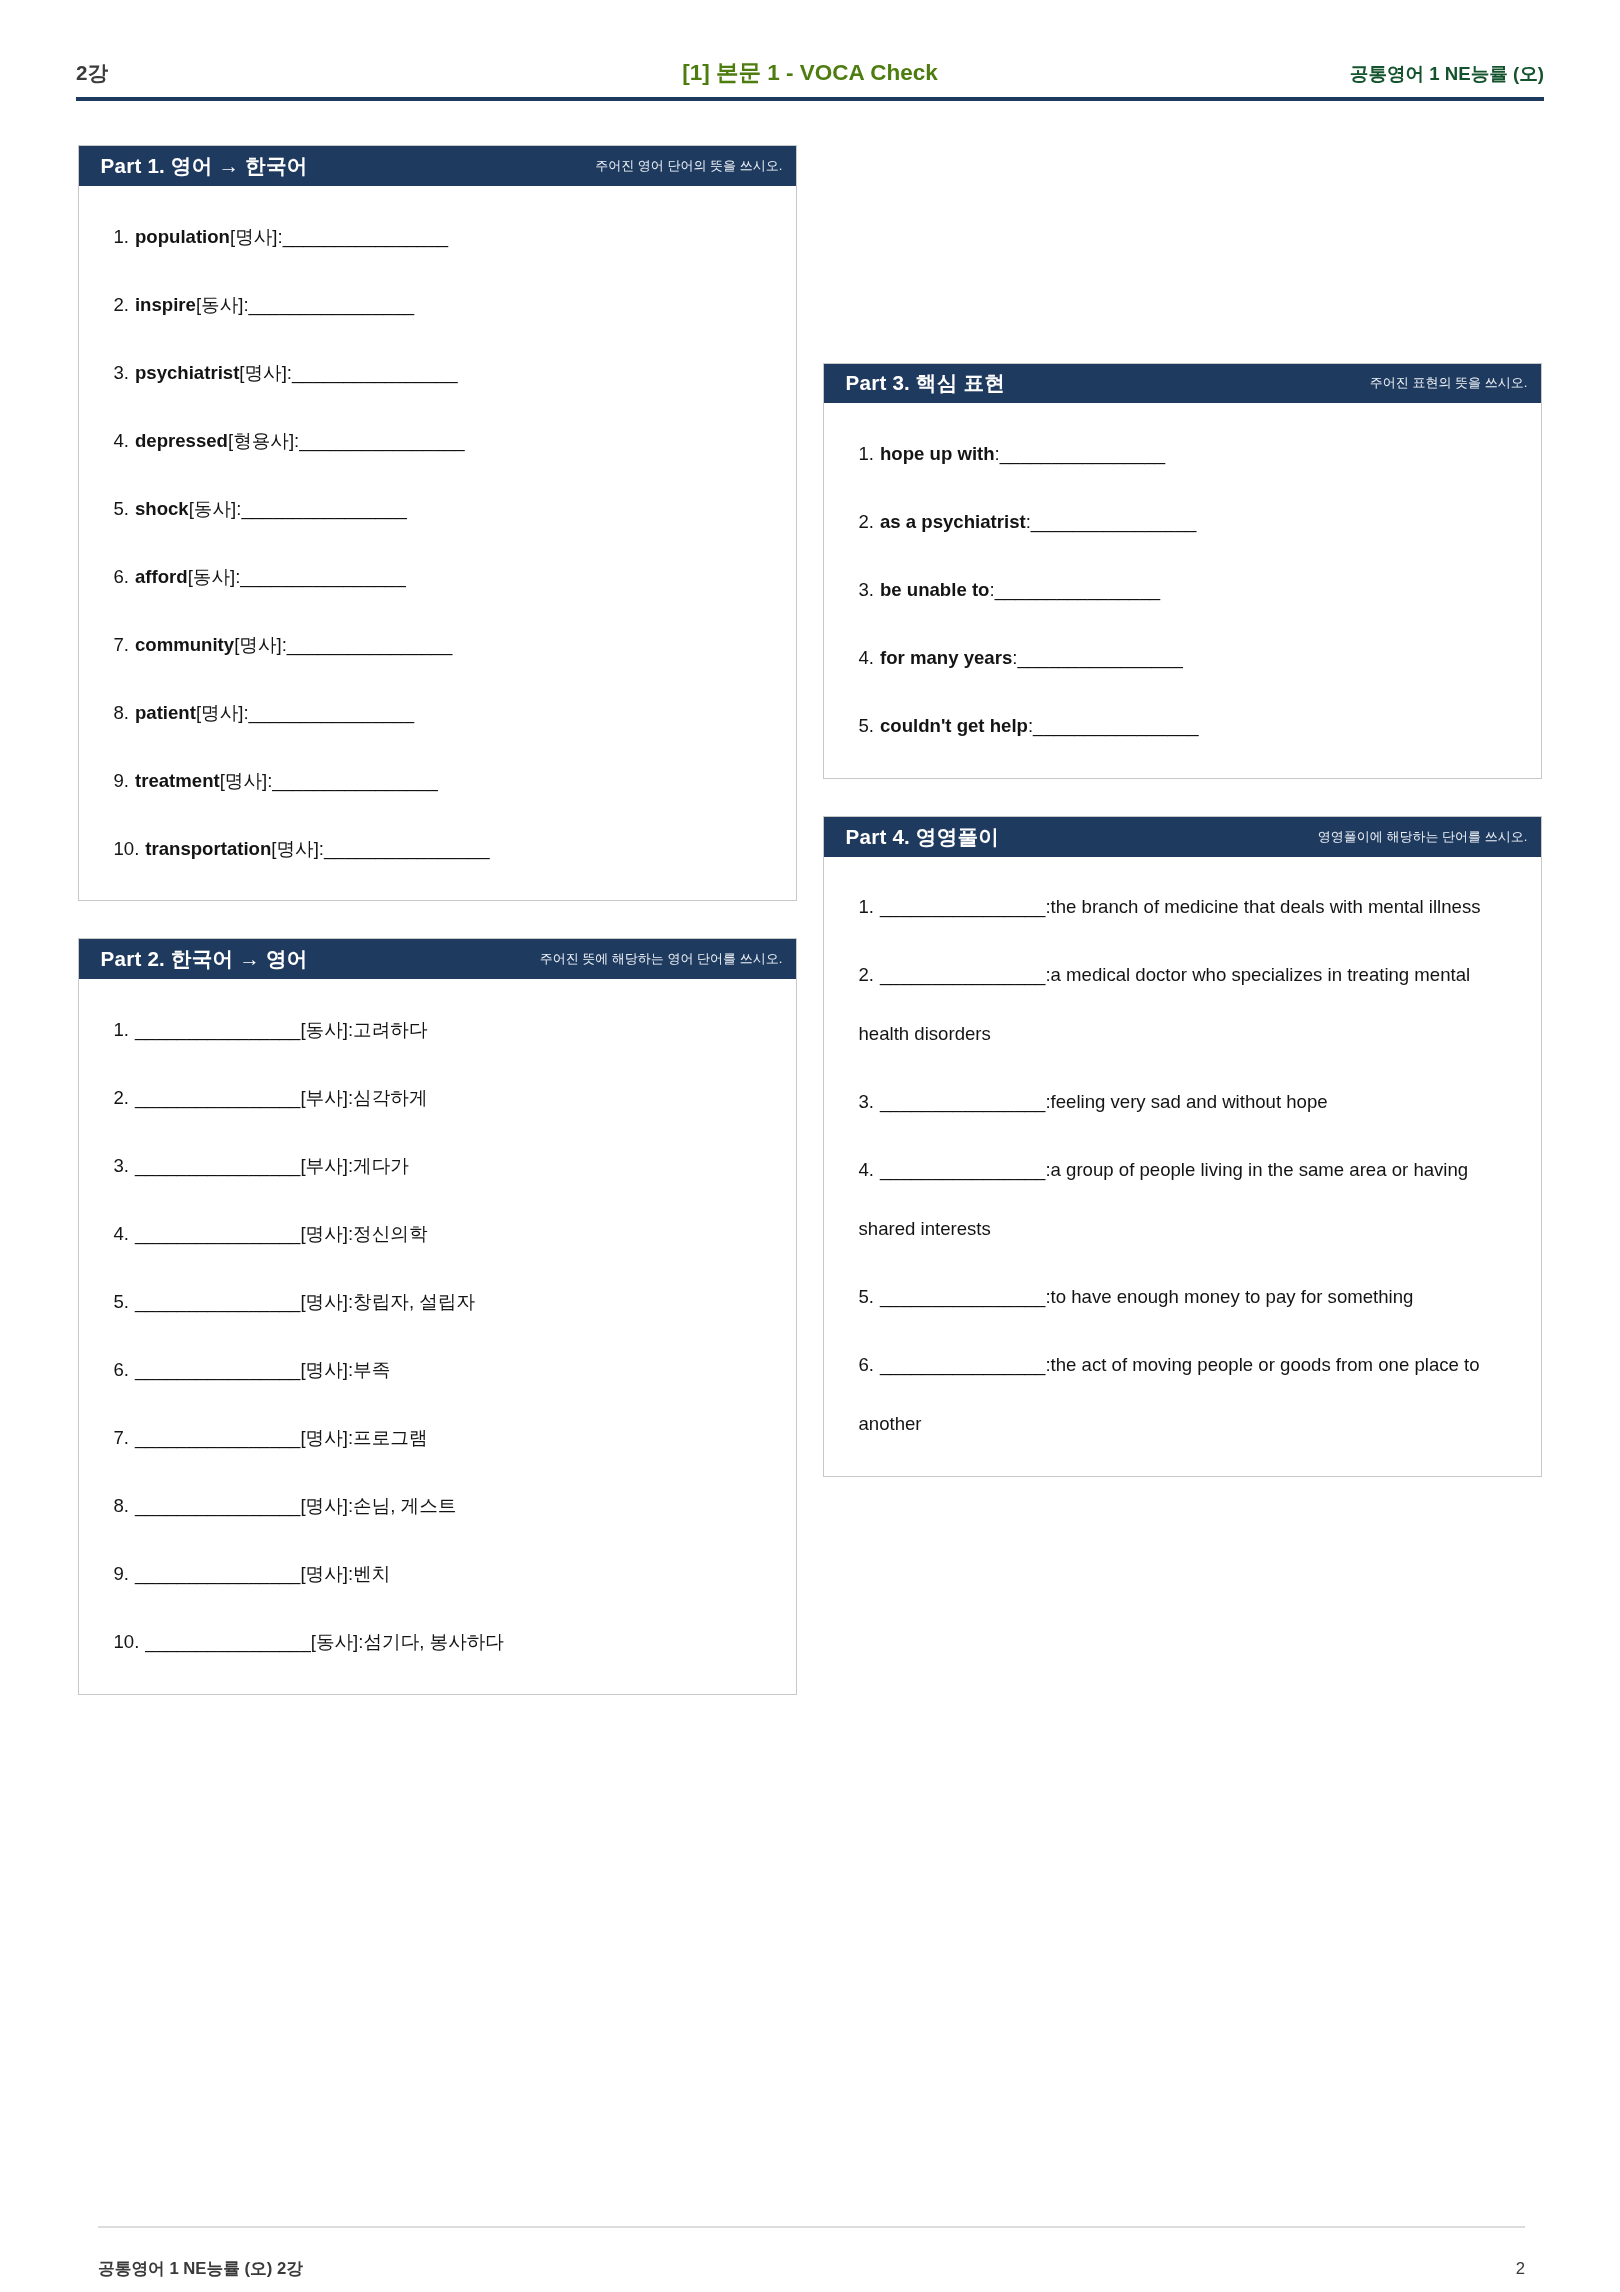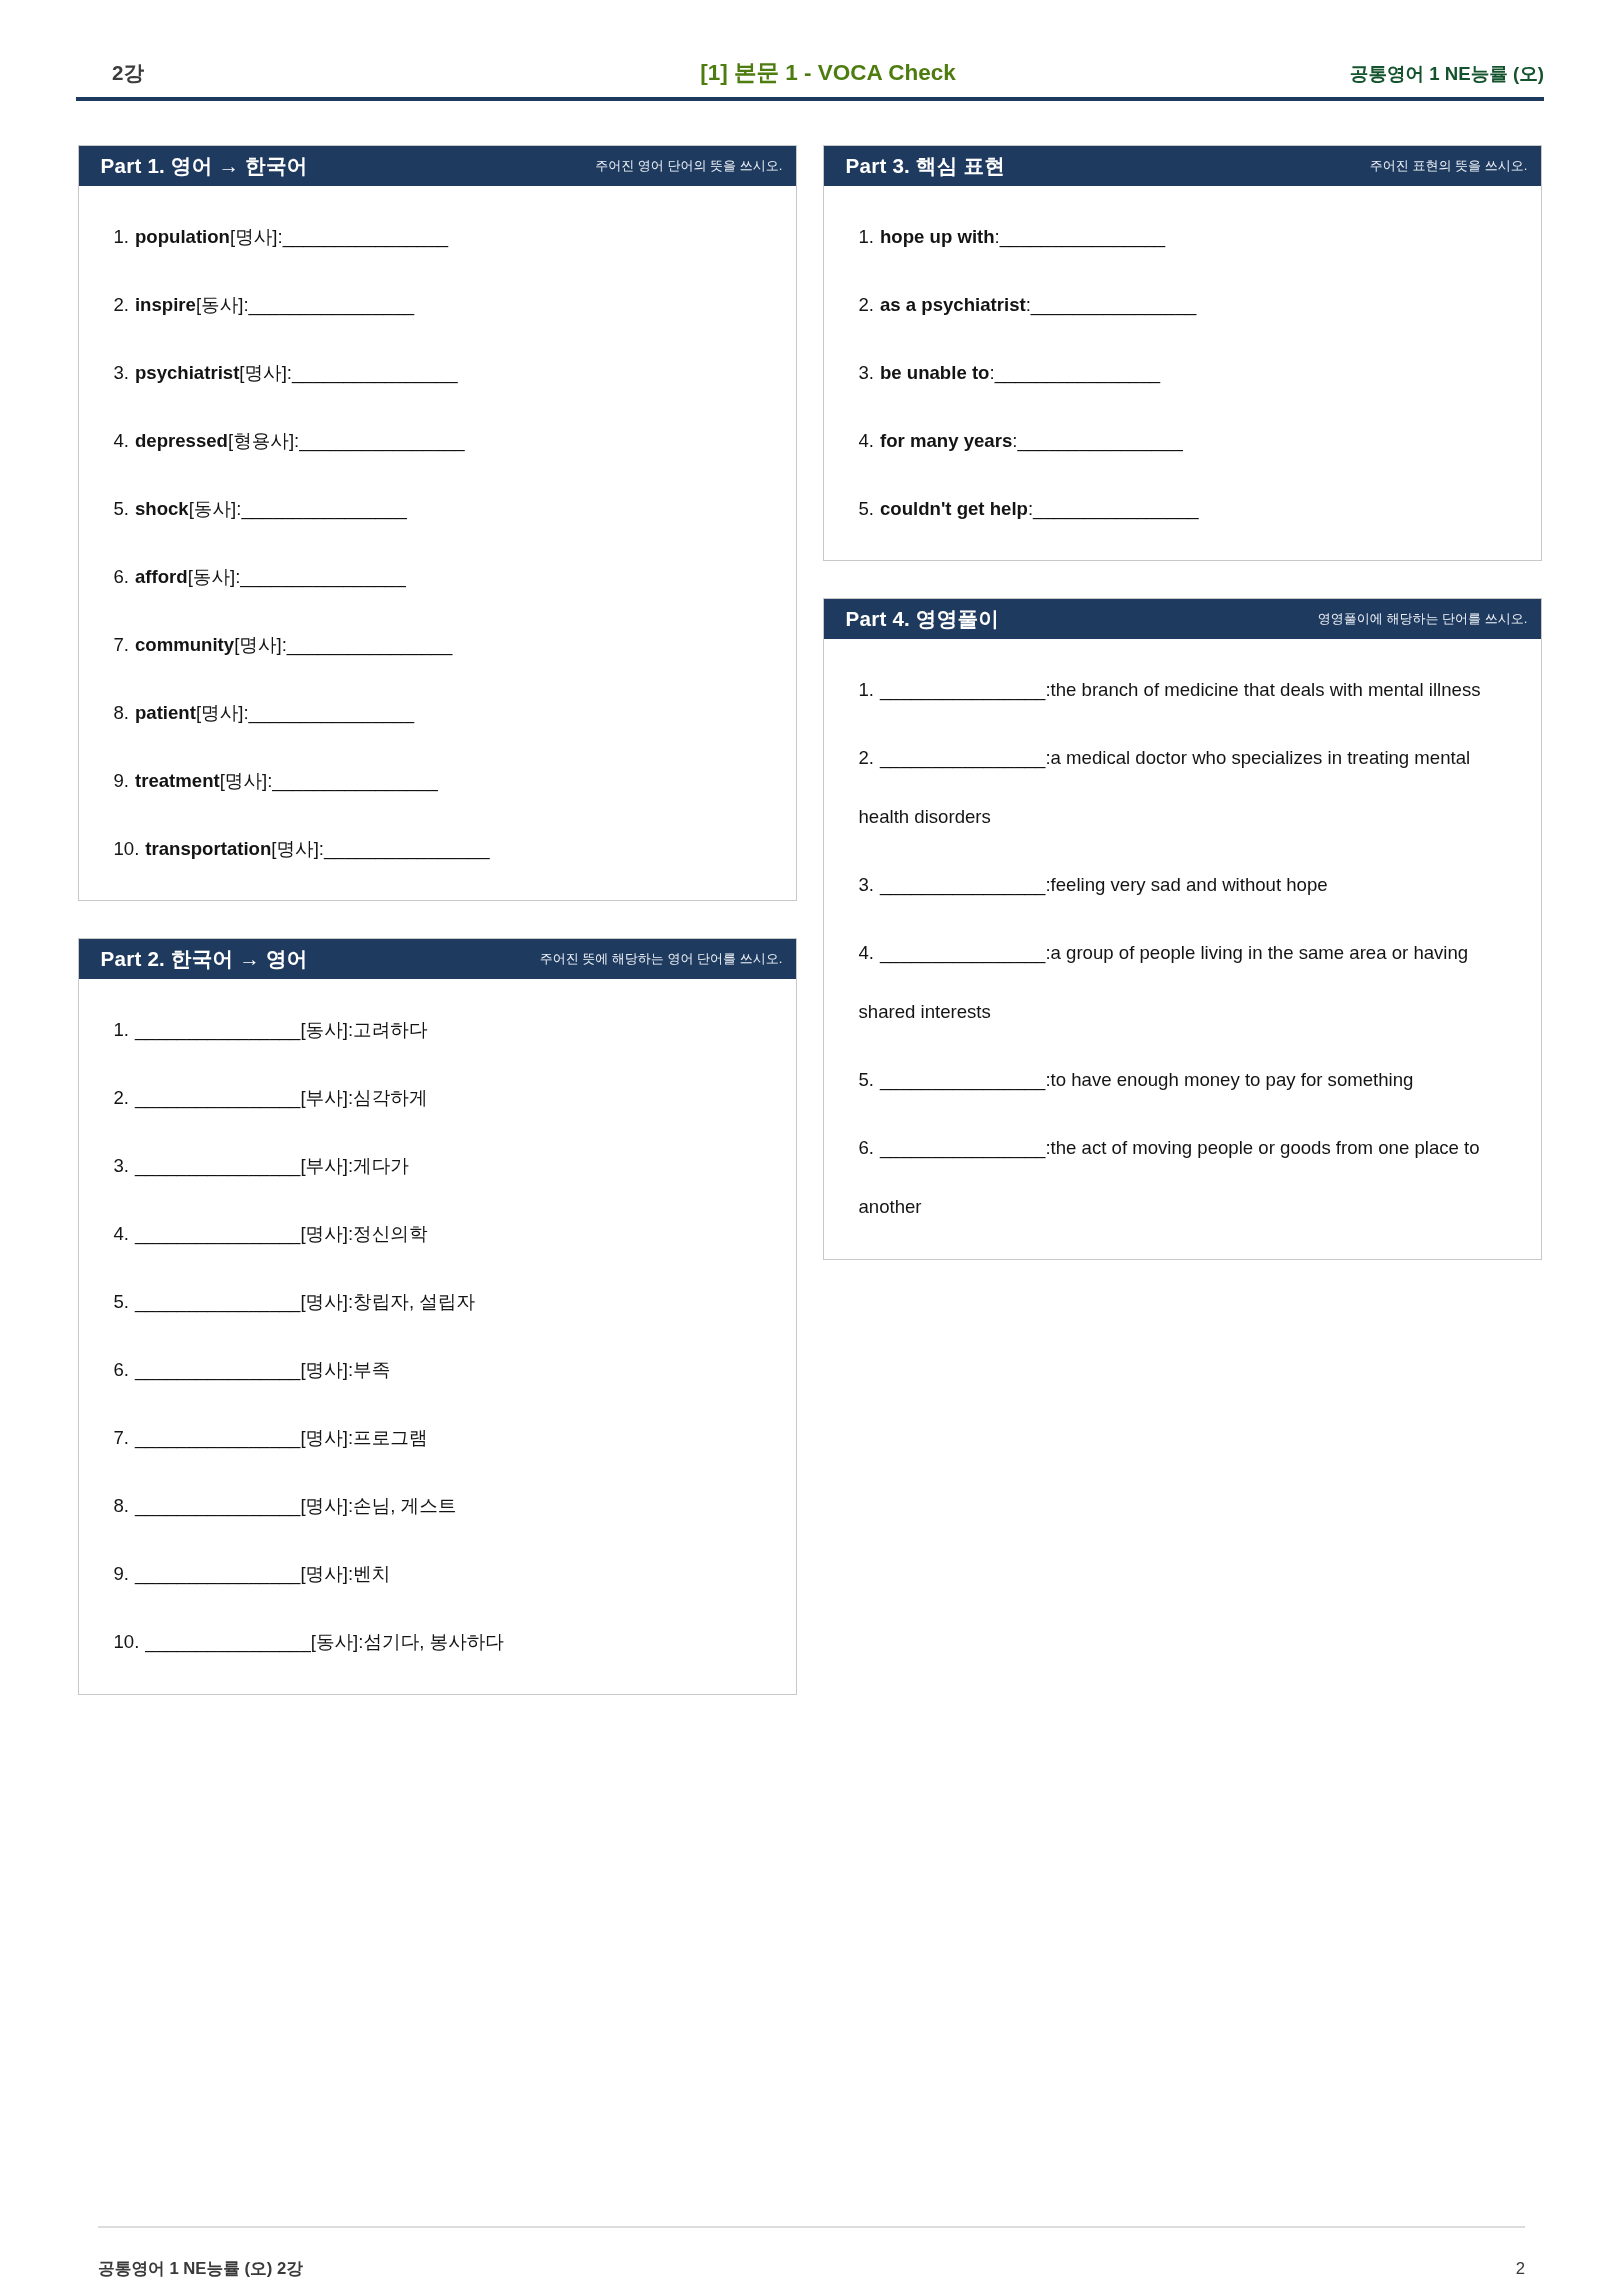--- a/index.html
+++ b/index.html
@@ -9,37 +9,37 @@
     position: relative;
     background: #ffffff;
     font-family: "Liberation Sans", "DejaVu Sans", sans-serif;
     color: #111111;
     overflow: hidden;
   }
 
   
   .page-header {
     position: absolute; top: 57px; left: 76px; right: 76px;
-    display: flex; align-items: baseline; margin-left: 36px;
+    display: flex; align-items: baseline;
   }
   .page-header .left  { flex: 1; text-align: left; }
   .page-header .mid   { flex: 0 0 auto; text-align: center; }
   .page-header .right { flex: 1; text-align: right; }
   .lesson-number { font-size: 20.6px; font-weight: 700; color: #3b3b3b; }
   .doc-title     { font-size: 22.5px; font-weight: 700; color: #4d7c0f; }
   .book-title    { font-size: 18.6px; font-weight: 700; color: #14532d; }
   .top-rule {
     position: absolute; top: 97px; left: 76px; right: 76px;
     height: 3.9px; background: #1f3a5f;
   }
 
   
   .columns {
     position: absolute; top: 145px; left: 78px; right: 78px;
-    display: flex; gap: 26px; align-items: flex-start;
+    display: flex; gap: 26px; align-items: center;
   }
   .col { flex: 1; min-width: 0; display: flex; flex-direction: column; }
   .part-box { border: 1px solid #c8c8c8; background: #ffffff; }
   .part-box + .part-box { margin-top: 37px; }
 
   .part-header {
     background: #1f3a5f; color: #ffffff;
     display: flex; justify-content: space-between; align-items: center;
     padding: 5.9px 13.7px 5.9px 21.6px;
     min-height: 36px;

